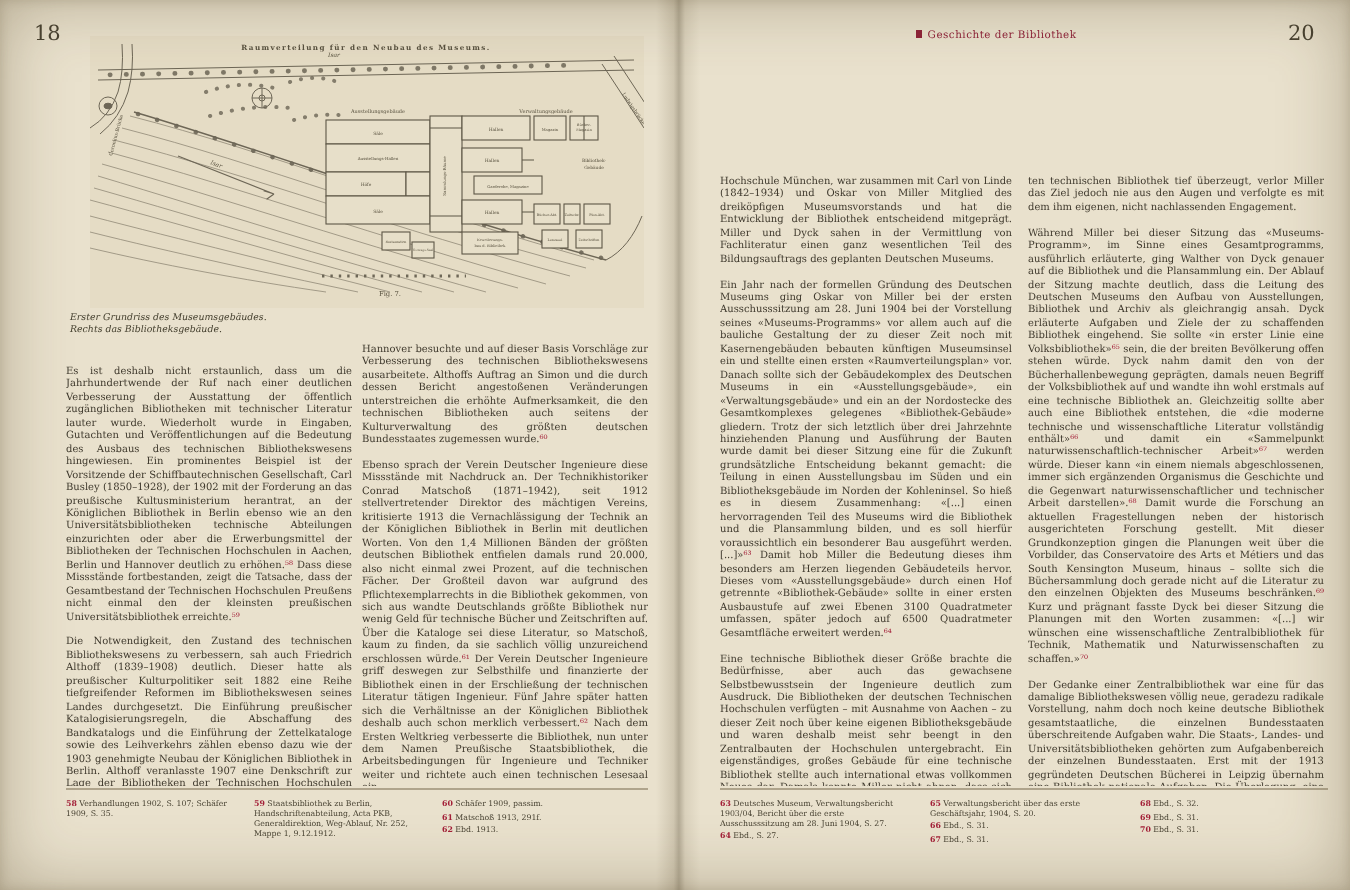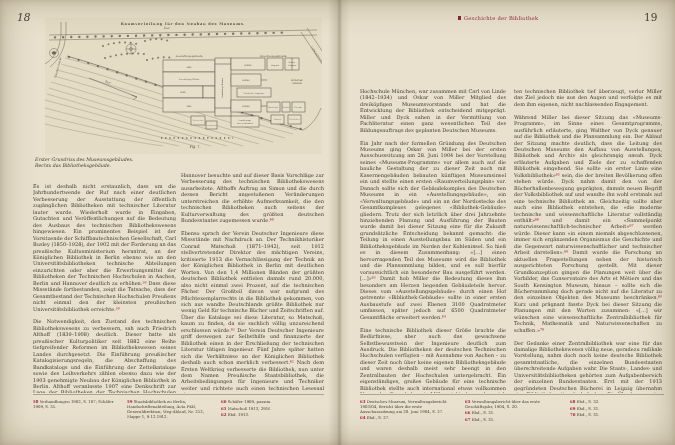--- a/index.html
+++ b/index.html
@@ -3,21 +3,21 @@
 <meta charset="utf-8">
 <style>
   html,body{margin:0;padding:0;background:#b6ac93;}
   #spread{position:relative;width:675px;height:445px;background:#e9e1cd;overflow:hidden;
     font-family:"DejaVu Serif",serif;color:#3e382c;}
   #spread::after{content:'';position:absolute;inset:0;pointer-events:none;
     box-shadow:inset 0 0 34px rgba(92,76,44,.38), inset 0 0 6px rgba(92,76,44,.22);}
   .gutter{position:absolute;left:328px;top:0;width:22px;height:445px;
     background:linear-gradient(90deg,rgba(80,64,34,0),rgba(80,64,34,.16) 40%,rgba(58,46,22,.30) 52%,rgba(80,64,34,.10) 66%,rgba(80,64,34,0));}
   .pagenum{position:absolute;top:11px;font-size:10.5px;color:#474131;}
-  #pn18{left:17px;font-style:italic;} #pn19{left:644px;}
+  #pn18{left:17px;} #pn19{left:644px;}
   .chap{position:absolute;left:418px;top:15px;width:160px;text-align:center;
     font-size:5.2px;letter-spacing:.25px;color:#8e2138;}
   .chapsq{display:inline-block;width:3.6px;height:3.6px;background:#8e2138;margin-right:2.5px;vertical-align:0;}
   .figure{position:absolute;left:45px;top:18px;width:277px;height:136px;background:#e5dcc5;}
   .figcap{position:absolute;left:35px;top:157px;font-size:4.7px;line-height:6px;font-style:italic;color:#45402f;}
   .col{position:absolute;overflow:hidden;}
   #p18c1{left:33px;top:183px;width:143px;height:210px;}
   #p18c2{left:181px;top:172px;width:143px;height:221px;}
   #p19c1{left:360px;top:88px;width:146px;height:305px;}
   #p19c2{left:514px;top:88px;width:148px;height:305px;}
@@ -179,21 +179,21 @@
     <div class="fncol">
       <p class="fni"><span class="fn-n">60</span><span> Schäfer 1909, passim.</span></p>
       <p class="fni"><span class="fn-n">61</span><span> Matschoß 1913, 291f.</span></p>
       <p class="fni"><span class="fn-n">62</span><span> Ebd. 1913.</span></p>
     </div>
   </div>
 
   <div class="chap">
     <span class="chapsq"></span><span>Geschichte der Bibliothek</span>
   </div>
-  <div class="pagenum" id="pn19">19</div>
+  <div class="pagenum" id="pn19">20</div>
 
   <div class="col" id="p19c1">
     <p class="jt">Hochschule München, war zusammen mit Carl von Linde (1842–1934) und Oskar von Miller Mitglied des dreiköpfigen Museumsvorstands und hat die Entwicklung der Bibliothek entscheidend mitgeprägt. Miller und Dyck sahen in der Vermittlung von Fachliteratur einen ganz wesentlichen Teil des Bildungsauftrags des geplanten Deutschen Museums.</p>
     <p class="jt">Ein Jahr nach der formellen Gründung des Deutschen Museums ging Oskar von Miller bei der ersten Ausschusssitzung am 28. Juni 1904 bei der Vorstellung seines «Museums-Programms» vor allem auch auf die bauliche Gestaltung der zu dieser Zeit noch mit Kasernengebäuden bebauten künftigen Museumsinsel ein und stellte einen ersten «Raumverteilungsplan» vor. Danach sollte sich der Gebäudekomplex des Deutschen Museums in ein «Ausstellungsgebäude», ein «Verwaltungsgebäude» und ein an der Nordostecke des Gesamtkomplexes gelegenes «Bibliothek-Gebäude» gliedern. Trotz der sich letztlich über drei Jahrzehnte hinziehenden Planung und Ausführung der Bauten wurde damit bei dieser Sitzung eine für die Zukunft grundsätzliche Entscheidung bekannt gemacht: die Teilung in einen Ausstellungsbau im Süden und ein Bibliotheksgebäude im Norden der Kohleninsel. So hieß es in diesem Zusammenhang: «[...] einen hervorragenden Teil des Museums wird die Bibliothek und die Plansammlung bilden, und es soll hierfür voraussichtlich ein besonderer Bau ausgeführt werden. [...]»<span class="fnm">⁶³</span> Damit hob Miller die Bedeutung dieses ihm besonders am Herzen liegenden Gebäudeteils hervor. Dieses vom «Ausstellungsgebäude» durch einen Hof getrennte «Bibliothek-Gebäude» sollte in einer ersten Ausbaustufe auf zwei Ebenen 3100 Quadratmeter umfassen, später jedoch auf 6500 Quadratmeter Gesamtfläche erweitert werden.<span class="fnm">⁶⁴</span></p>
     <p class="jt">Eine technische Bibliothek dieser Größe brachte die Bedürfnisse, aber auch das gewachsene Selbstbewusstsein der Ingenieure deutlich zum Ausdruck. Die Bibliotheken der deutschen Technischen Hochschulen verfügten – mit Ausnahme von Aachen – zu dieser Zeit noch über keine eigenen Bibliotheksgebäude und waren deshalb meist sehr beengt in den Zentralbauten der Hochschulen untergebracht. Ein eigenständiges, großes Gebäude für eine technische Bibliothek stellte auch international etwas vollkommen Neues dar. Damals konnte Miller nicht ahnen, dass sich die Verwirklichung dieses ambitionierten Bibliotheksprojekts bis 1932 hinziehen sollte. Von der Notwendigkeit der Einrichtung einer gut ausgestatte-</p>
   </div>
   <div class="col" id="p19c2">
     <p class="jt">ten technischen Bibliothek tief überzeugt, verlor Miller das Ziel jedoch nie aus den Augen und verfolgte es mit dem ihm eigenen, nicht nachlassenden Engagement.</p>
     <p class="jt">Während Miller bei dieser Sitzung das «Museums-Programm», im Sinne eines Gesamtprogramms, ausführlich erläuterte, ging Walther von Dyck genauer auf die Bibliothek und die Plansammlung ein. Der Ablauf der Sitzung machte deutlich, dass die Leitung des Deutschen Museums den Aufbau von Ausstellungen, Bibliothek und Archiv als gleichrangig ansah. Dyck erläuterte Aufgaben und Ziele der zu schaffenden Bibliothek eingehend. Sie sollte «in erster Linie eine Volksbibliothek»<span class="fnm">⁶⁵</span> sein, die der breiten Bevölkerung offen stehen würde. Dyck nahm damit den von der Bücherhallenbewegung geprägten, damals neuen Begriff der Volksbibliothek auf und wandte ihn wohl erstmals auf eine technische Bibliothek an. Gleichzeitig sollte aber auch eine Bibliothek entstehen, die «die moderne technische und wissenschaftliche Literatur vollständig enthält»<span class="fnm">⁶⁶</span> und damit ein «Sammelpunkt naturwissenschaftlich-technischer Arbeit»<span class="fnm">⁶⁷</span> werden würde. Dieser kann «in einem niemals abgeschlossenen, immer sich ergänzenden Organismus die Geschichte und die Gegenwart naturwissenschaftlicher und technischer Arbeit darstellen».<span class="fnm">⁶⁸</span> Damit wurde die Forschung an aktuellen Fragestellungen neben der historisch ausgerichteten Forschung gestellt. Mit dieser Grundkonzeption gingen die Planungen weit über die Vorbilder, das Conservatoire des Arts et Métiers und das South Kensington Museum, hinaus – sollte sich die Büchersammlung doch gerade nicht auf die Literatur zu den einzelnen Objekten des Museums beschränken.<span class="fnm">⁶⁹</span> Kurz und prägnant fasste Dyck bei dieser Sitzung die Planungen mit den Worten zusammen: «[...] wir wünschen eine wissenschaftliche Zentralbibliothek für Technik, Mathematik und Naturwissenschaften zu schaffen.»<span class="fnm">⁷⁰</span></p>
     <p class="jt">Der Gedanke einer Zentralbibliothek war eine für das damalige Bibliothekswesen völlig neue, geradezu radikale Vorstellung, nahm doch noch keine deutsche Bibliothek gesamtstaatliche, die einzelnen Bundesstaaten überschreitende Aufgaben wahr. Die Staats-, Landes- und Universitätsbibliotheken gehörten zum Aufgabenbereich der einzelnen Bundesstaaten. Erst mit der 1913 gegründeten Deutschen Bücherei in Leipzig übernahm eine Bibliothek nationale Aufgaben. Die Überlegung, eine technische Zentralbibliothek zu schaffen, war der Zeit auch inhaltlich weit voraus: Erst während des Zweiten Weltkrieges kam es in bibliothekarischen und</p>

